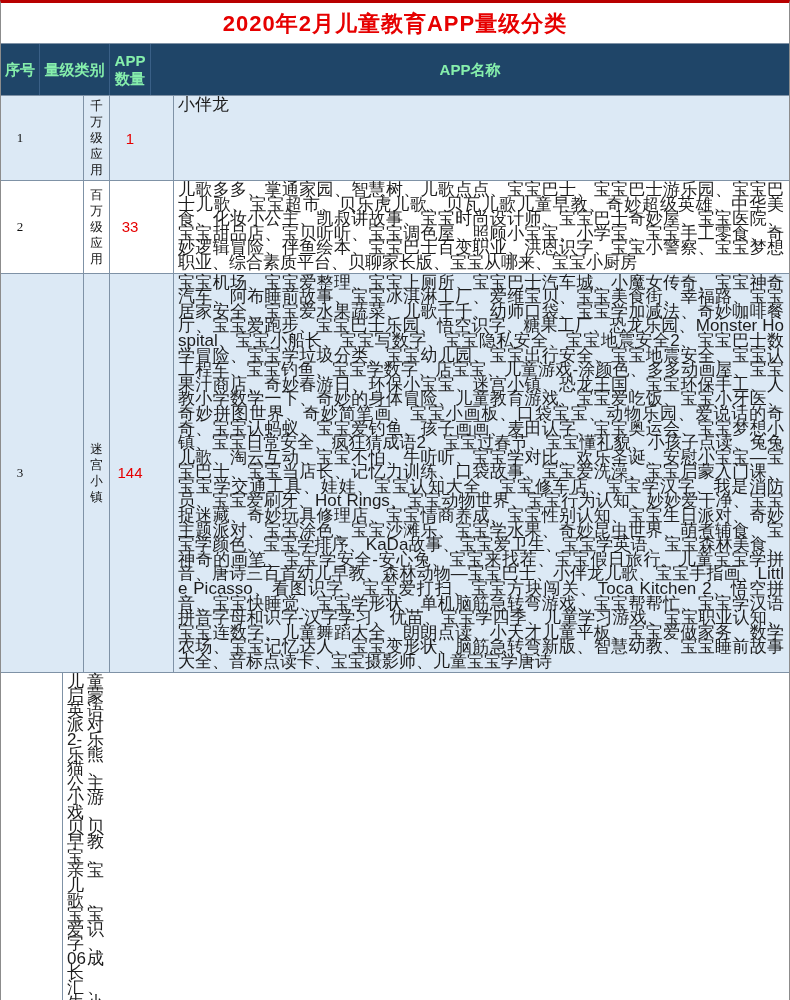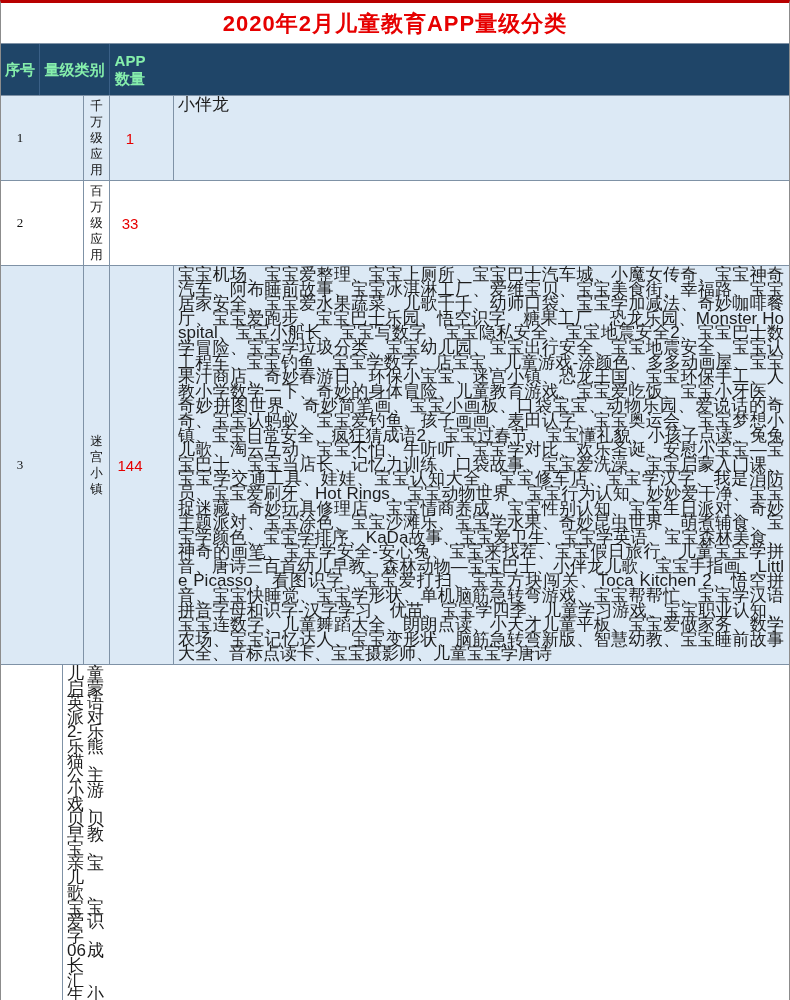--- a/index.html
+++ b/index.html
@@ -129,33 +129,35 @@
   <div class="watermark wm-2">Whale Education</div>
 
   <div class="title-bar">
     <span class="title-text">2020年2月儿童教育APP量级分类</span>
   </div>
 
   <div class="grid-row hdr">
     <div>序号</div>
     <div>量级类别</div>
     <div>APP数量</div>
+    <div>APP名称</div>
   </div>
 
   <div class="grid-row r1 bg-blue">
     <div class="c-seq">1</div>
     <div class="c-cat">千万级应用</div>
     <div class="c-cnt">1</div>
     <div class="c-apps">小伴龙</div>
   </div>
 
   <div class="grid-row r2 bg-white">
     <div class="c-seq">2</div>
     <div class="c-cat">百万级应用</div>
     <div class="c-cnt">33</div>
+    <div class="c-apps">儿歌多多、掌通家园、智慧树、儿歌点点、宝宝巴士、宝宝巴士游乐园、宝宝巴士儿歌、宝宝超市、贝乐虎儿歌、贝瓦儿歌儿童早教、奇妙超级英雄、中华美食、化妆小公主、凯叔讲故事、宝宝时尚设计师、宝宝巴士奇妙屋、宝宝医院、宝宝甜品店、宝贝听听、宝宝调色屋、照顾小宝宝、小学宝、宝宝手工零食、奇妙逻辑冒险、伴鱼绘本、宝宝巴士百变职业、洪恩识字、宝宝小警察、宝宝梦想职业、综合素质平台、贝聊家长版、宝宝从哪来、宝宝小厨房</div>
   </div>
 
   <div class="grid-row r3 bg-blue">
     <div class="c-seq">3</div>
     <div class="c-cat">迷宫小镇</div>
     <div class="c-cnt">144</div>
     <div class="c-apps">宝宝机场、宝宝爱整理、宝宝上厕所、宝宝巴士汽车城、小魔女传奇、宝宝神奇汽车、阿布睡前故事、宝宝冰淇淋工厂、爱维宝贝、宝宝美食街、幸福路、宝宝居家安全、宝宝爱水果蔬菜、儿歌千千、幼师口袋、宝宝学加减法、奇妙咖啡餐厅、宝宝爱跑步、宝宝巴士乐园、悟空识字、糖果工厂、恐龙乐园、Monster Hospital、宝宝小船长、宝宝写数字、宝宝隐私安全、宝宝地震安全2、宝宝巴士数学冒险、宝宝学垃圾分类、宝宝幼儿园、宝宝出行安全、宝宝地震安全、宝宝认工程车、宝宝钓鱼、宝宝学数字、店宝宝、儿童游戏-涂颜色、多多动画屋、宝宝果汁商店、奇妙春游日、环保小宝宝、迷宫小镇、恐龙王国、宝宝环保手工、人教小学数学一下、奇妙的身体冒险、儿童教育游戏、宝宝爱吃饭、宝宝小牙医、奇妙拼图世界、奇妙简笔画、宝宝小画板、口袋宝宝、动物乐园、爱说话的奇奇、宝宝认蚂蚁、宝宝爱钓鱼、孩子画画、麦田认字、宝宝奥运会、宝宝梦想小镇、宝宝日常安全、疯狂猜成语2、宝宝过春节、宝宝懂礼貌、小孩子点读、兔兔儿歌、淘云互动、宝宝不怕、牛听听、宝宝学对比、欢乐圣诞、安慰小宝宝—宝宝巴士、宝宝当店长、记忆力训练、口袋故事、宝宝爱洗澡、宝宝启蒙入门课、宝宝学交通工具、娃娃、宝宝认知大全、宝宝修车店、宝宝学汉字、我是消防员、宝宝爱刷牙、Hot Rings、宝宝动物世界、宝宝行为认知、妙妙爱干净、宝宝捉迷藏、奇妙玩具修理店、宝宝情商养成、宝宝性别认知、宝宝生日派对、奇妙主题派对、宝宝涂色、宝宝沙滩乐、宝宝学水果、奇妙昆虫世界、萌煮辅食、宝宝学颜色、宝宝学排序、KaDa故事、宝宝爱卫生、宝宝学英语、宝宝森林美食、神奇的画笔、宝宝学安全-安心兔、宝宝来找茬、宝宝假日旅行、儿童宝宝学拼音、唐诗三百首幼儿早教、森林动物—宝宝巴士、小伴龙儿歌、宝宝手指画、Little Picasso、看图识字、宝宝爱打扫、宝宝方块闯关、Toca Kitchen 2、悟空拼音、宝宝快睡觉、宝宝学形状、单机脑筋急转弯游戏、宝宝帮帮忙、宝宝学汉语拼音字母和识字-汉字学习、优苗、宝宝学四季、儿童学习游戏、宝宝职业认知、宝宝连数字、儿童舞蹈大全、朗朗点读、小天才儿童平板、宝宝爱做家务、数学农场、宝宝记忆达人、宝宝变形状、脑筋急转弯新版、智慧幼教、宝宝睡前故事大全、音标点读卡、宝宝摄影师、儿童宝宝学唐诗</div>
   </div>
 
   <div class="grid-row r4 bg-white">

